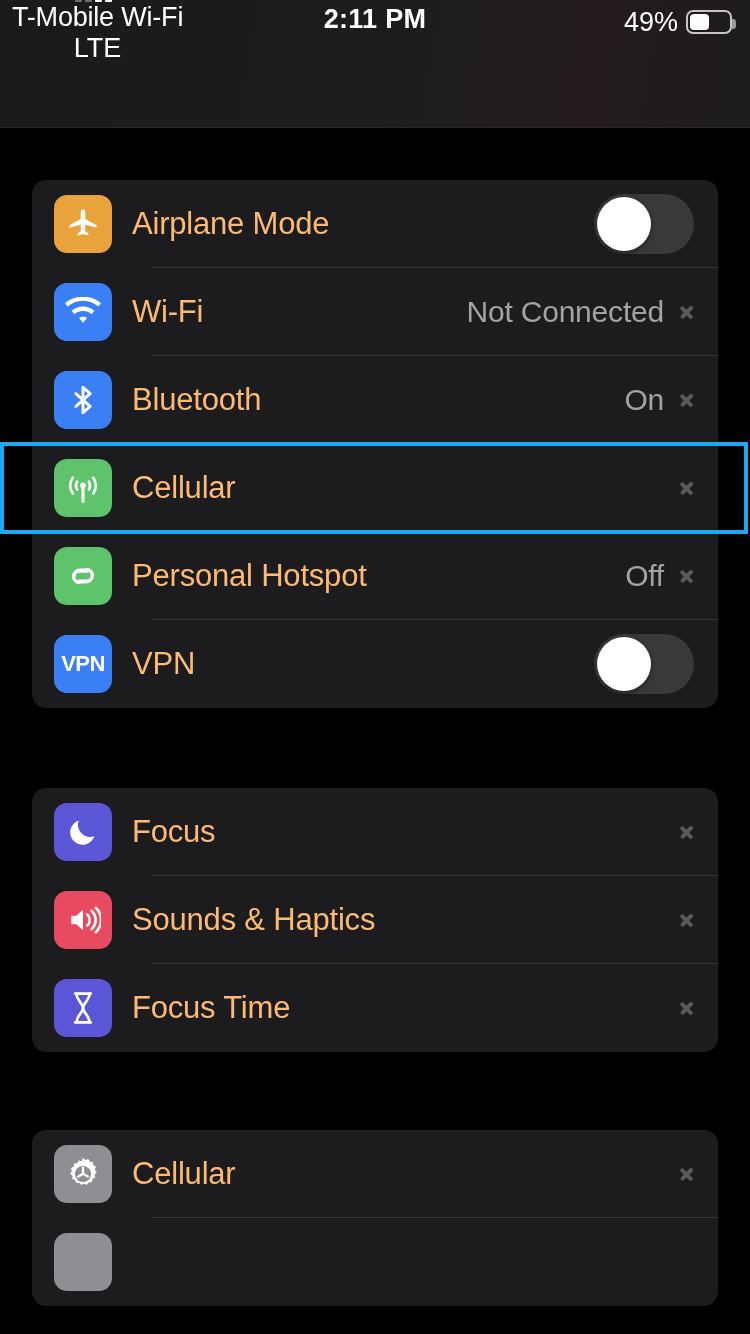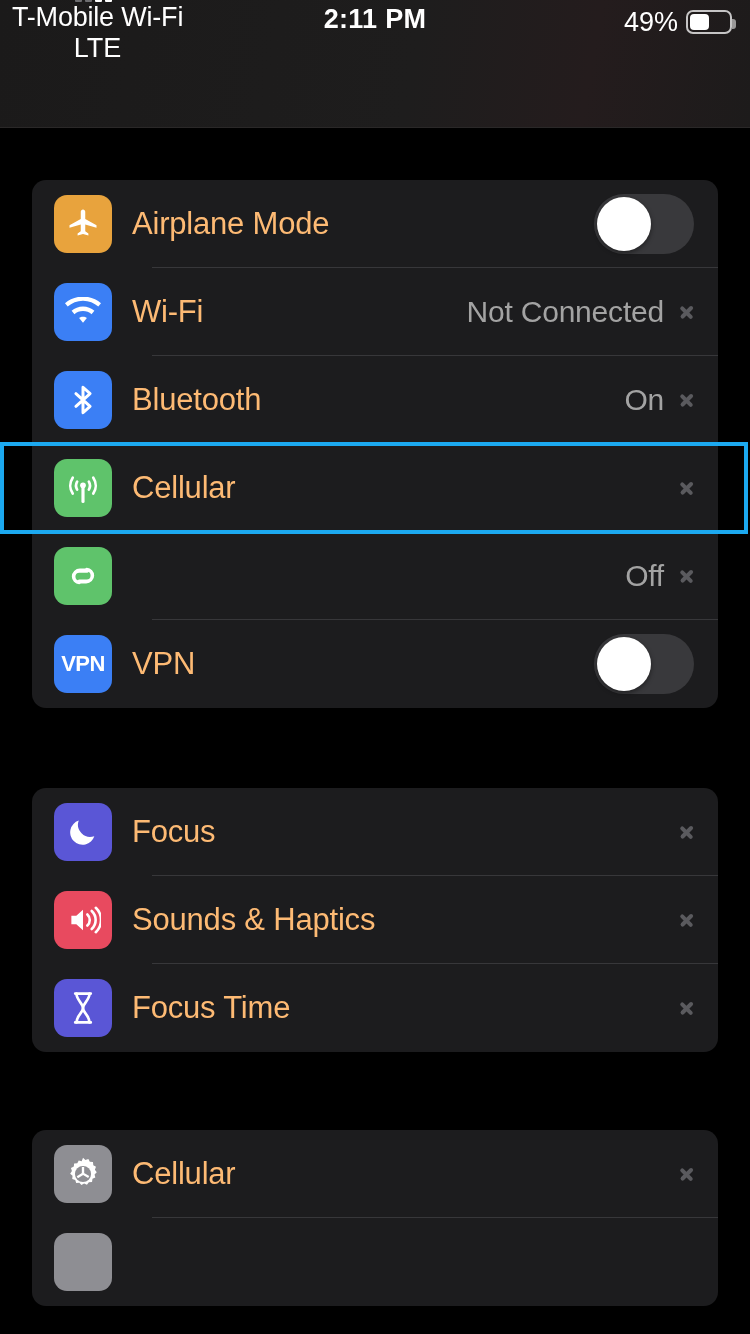--- a/index.html
+++ b/index.html
@@ -216,20 +216,21 @@
         <span class="sep"></span>
       </div>
 
       <div class="row">
         <span class="icon" style="background:#5fc36b">
           <svg width="36" height="36" viewBox="0 0 24 24" fill="none" stroke="#fff" stroke-width="1.9" stroke-linecap="round" stroke-linejoin="round">
             <path d="M14.5 7.5a4.2 4.2 0 014 4.2c0 2.3-2 4.3-4.4 4.3H9.6a3.6 3.6 0 010-7.2h5.3"></path>
             <path d="M9.5 16.5a4.2 4.2 0 01-4-4.2c0-2.3 2-4.3 4.4-4.3h4.5a3.6 3.6 0 010 7.2H9.6"></path>
           </svg>
         </span>
+        <span class="label">Personal Hotspot</span>
         <span class="right">
           <span class="value">Off</span>
           <span class="chev"></span>
         </span>
         <span class="sep"></span>
       </div>
 
       <div class="row">
         <span class="icon" style="background:#3b7ff5">
           <span class="vpn-text">VPN</span>

